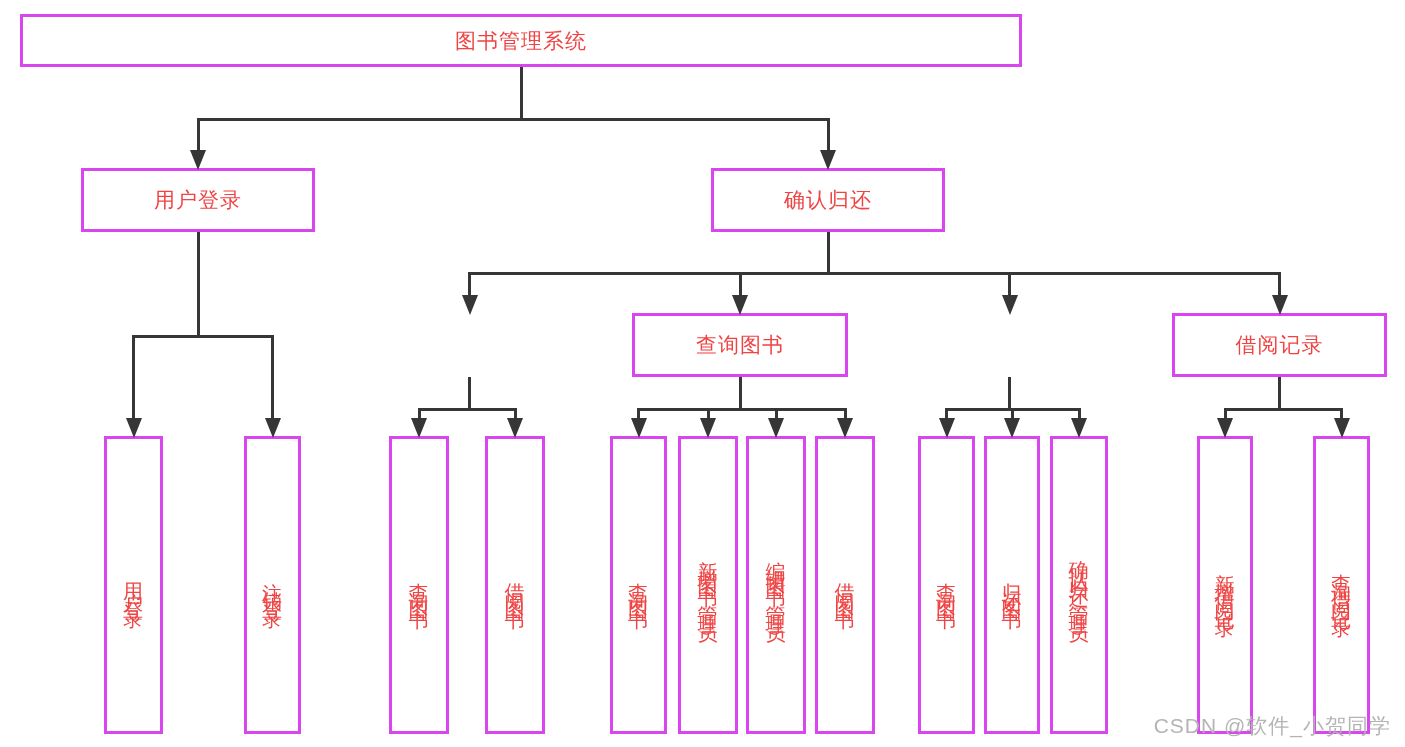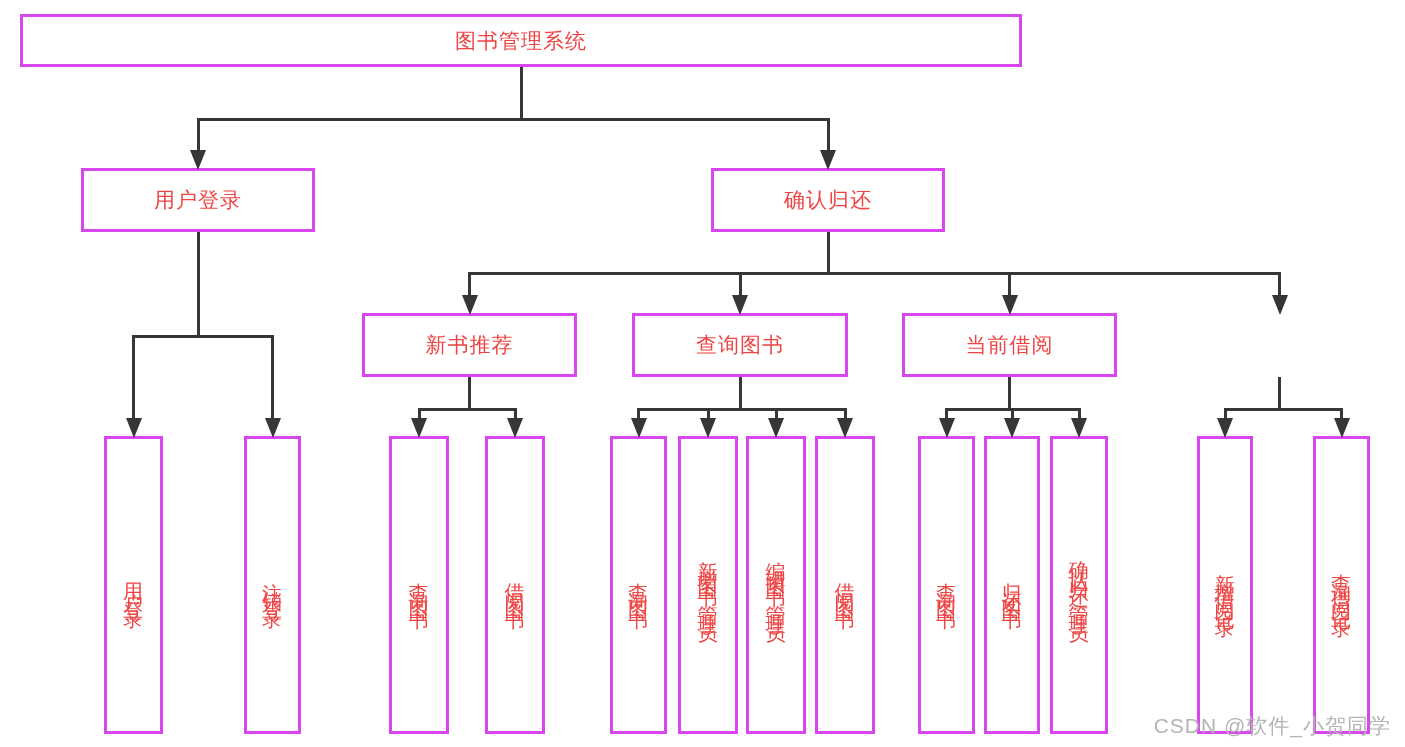--- a/index.html
+++ b/index.html
@@ -38,28 +38,25 @@
 <div id="stage">
     <div class="node" style="left: 20px; top: 14px; width: 1002px; height: 53px;">
       <span class="label">图书管理系统</span>
     </div>
     <div class="node" style="left: 81px; top: 168px; width: 234px; height: 64px;">
       <span class="label">用户登录</span>
     </div>
     <div class="node" style="left: 711px; top: 168px; width: 234px; height: 64px;">
       <span class="label">确认归还</span>
     </div>
-    <div class="node" style="left: 362px; top: 313px; width: 215px; height: 64px;">
-      <span class="label">新书推荐</span>
-    </div>
     <div class="node" style="left: 632px; top: 313px; width: 216px; height: 64px;">
       <span class="label">查询图书</span>
     </div>
-    <div class="node" style="left: 902px; top: 313px; width: 215px; height: 64px;">
-      <span class="label">当前借阅</span>
+    <div class="node" style="left: 1172px; top: 313px; width: 215px; height: 64px;">
+      <span class="label">借阅记录</span>
     </div>
     <div class="node vertical" style="left: 104px; top: 436px; width: 59px; height: 298px;">
       <span class="label">用户登录</span>
     </div>
     <div class="node vertical" style="left: 244px; top: 436px; width: 57px; height: 298px;">
       <span class="label">注销登录</span>
     </div>
     <div class="node vertical" style="left: 389px; top: 436px; width: 60px; height: 298px;">
       <span class="label">查询图书</span>
     </div>

